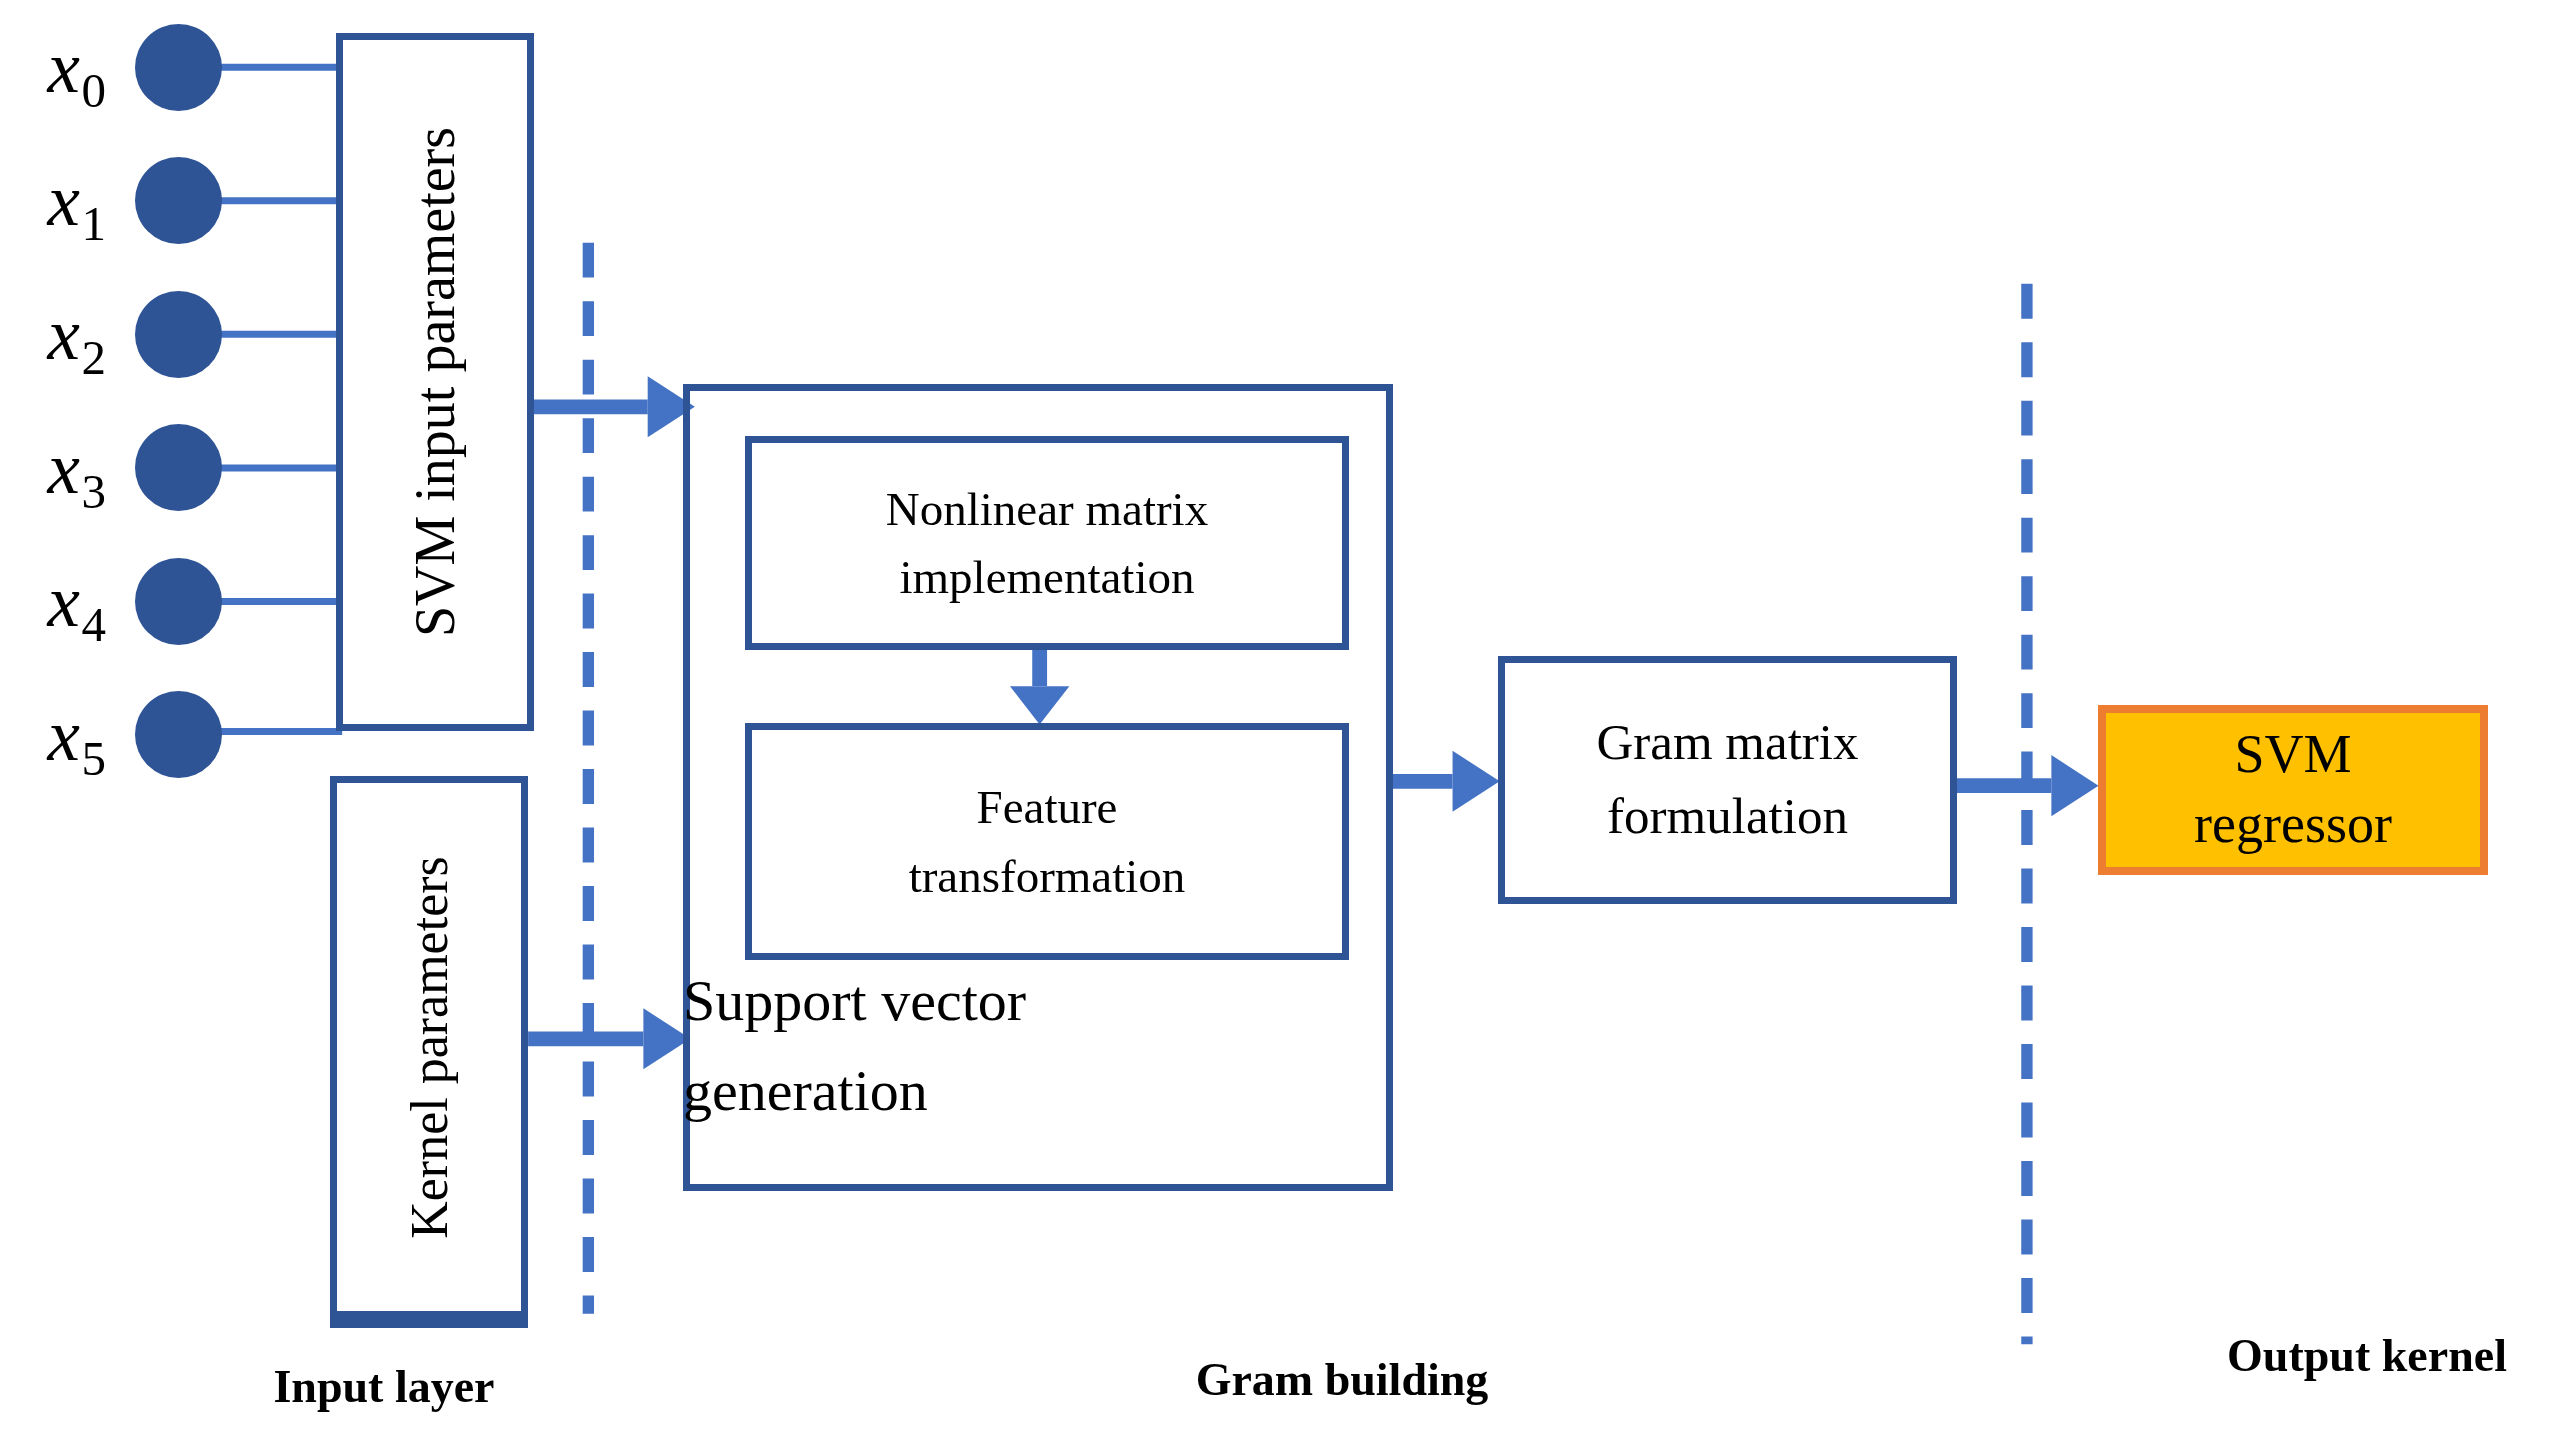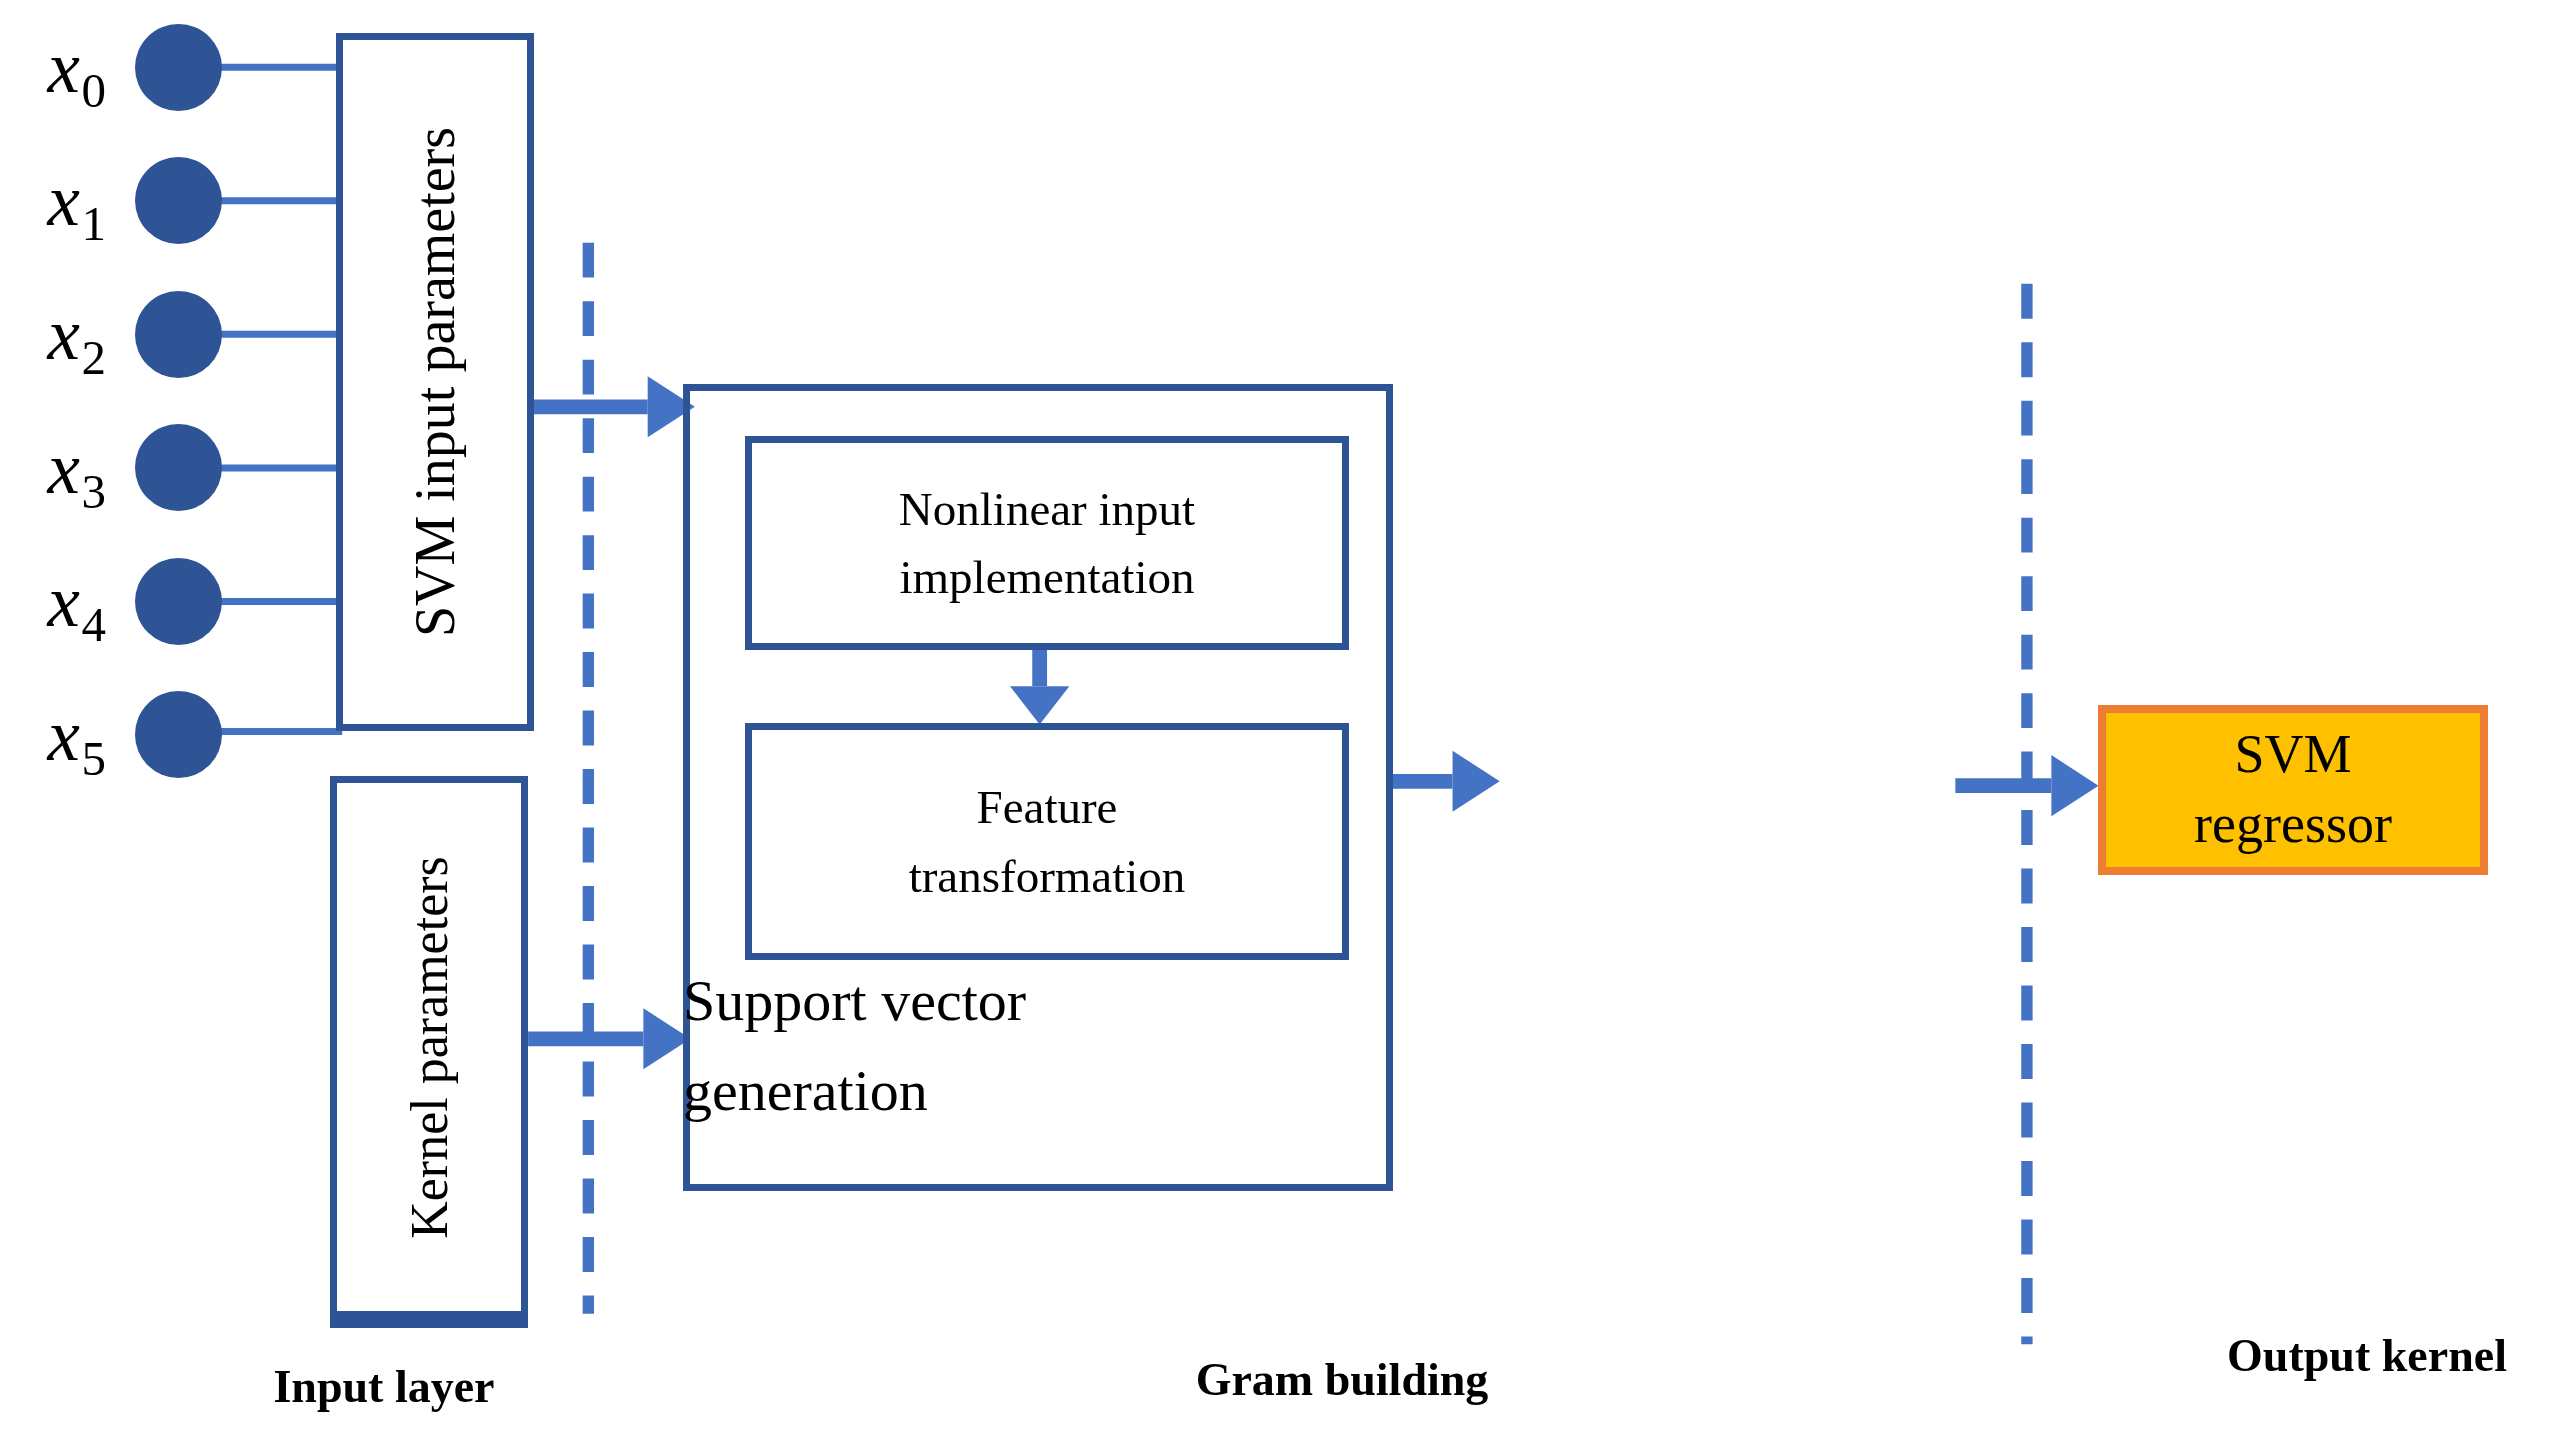--- a/index.html
+++ b/index.html
@@ -138,37 +138,43 @@
   </div>
 
   <div class="box" style="left:330px;top:776px;width:198px;height:552px;border-bottom-width:17.5px;">
     <span class="vtext small">Kernel parameters</span>
   </div>
 
   <div class="box" style="left:683px;top:384px;width:710px;height:807px;background:transparent;"></div>
 
   <div class="box inner" style="left:745px;top:436px;width:604px;height:214px;">
     <div class="mlines">
-      <div>Nonlinear input</div>
+      <div>Nonlinear matrix</div>
       <div>implementation</div>
     </div>
   </div>
 
   <div class="box inner" style="left:745px;top:723px;width:604px;height:237px;">
     <div class="mlines">
       <div>Feature</div>
       <div>transformation</div>
     </div>
   </div>
 
   <div class="gen-label">
     <div>Support vector</div>
     <div>generation</div>
   </div>
 
+  <div class="box inner" style="left:1498px;top:656px;width:459px;height:248px;">
+    <div class="mlines" style="font-size:51px;">
+      <div>Gram matrix</div>
+      <div>formulation</div>
+    </div>
+  </div>
 
   <div class="box orange" style="left:2098px;top:698px;width:390px;height:170px;">
     <div>SVM</div>
     <div>regressor</div>
   </div>
 
   <div class="laylabel" style="left:384px;top:1386px;">Input layer</div>
   <div class="laylabel" style="left:1342px;top:1379px;">Gram building</div>
   <div class="laylabel" style="left:2367px;top:1355px;">Output kernel</div>
 

